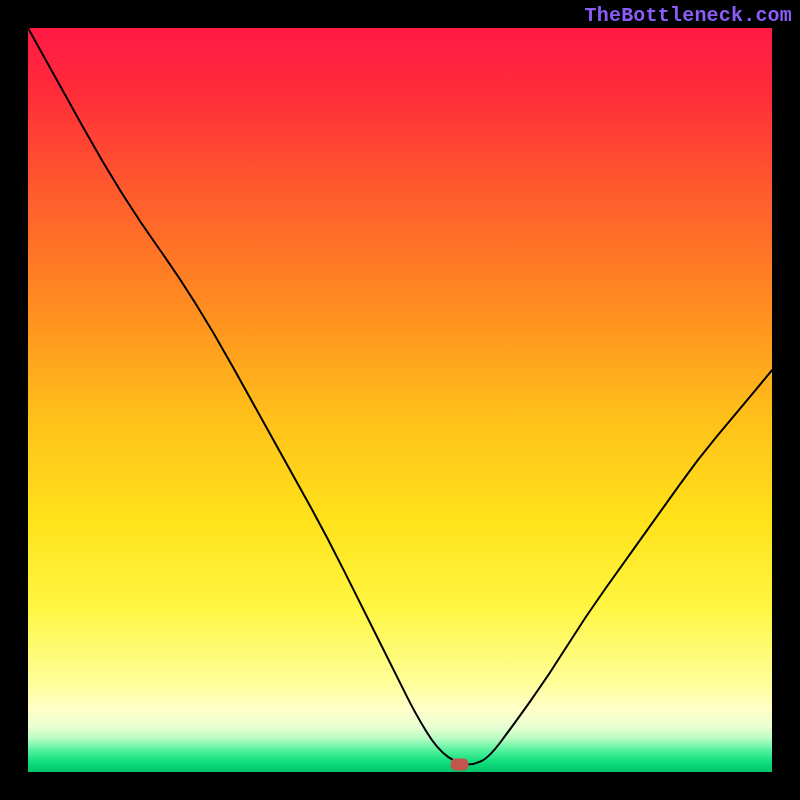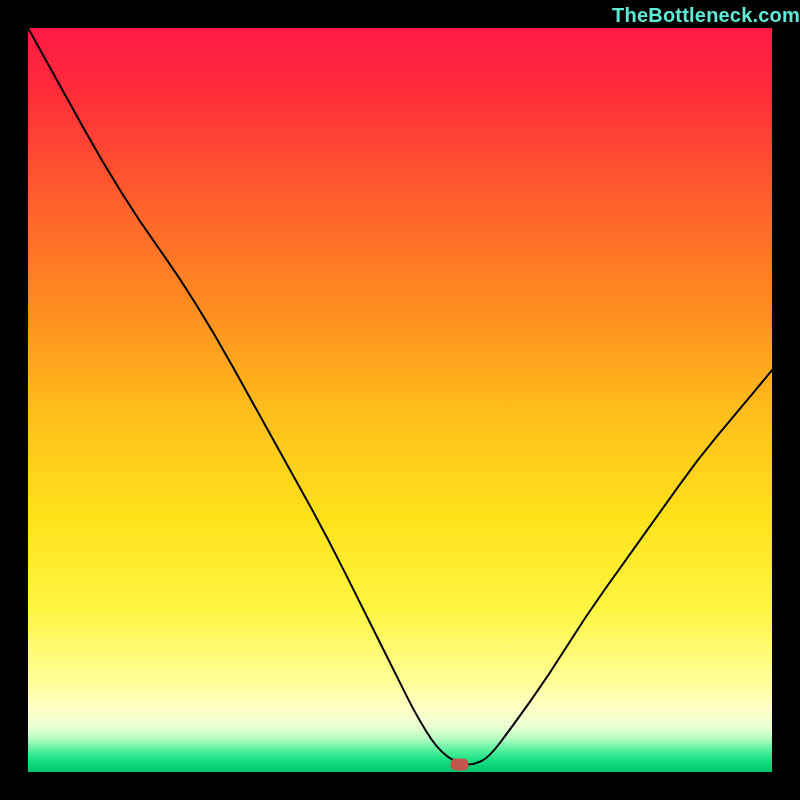--- a/index.html
+++ b/index.html
@@ -12,26 +12,27 @@
     font-family: Arial, Helvetica, sans-serif;
   }
   .stage {
     position: relative;
     width: 800px;
     height: 800px;
   }
   .watermark {
     position: absolute;
     top: 4px;
-    right: 0;
-    color: #5eead4;
+    right: 8px;
+    color: #8b5cf6;
     font-size: 20px;
     font-weight: 600;
     letter-spacing: 0.2px;
     z-index: 5;
+    font-family: Liberation Mono, monospace;
   }
   
   .plot {
     position: absolute;
     left: 28px;
     top: 28px;
     width: 744px;
     height: 744px;
     box-sizing: border-box;
     z-index: 1;

